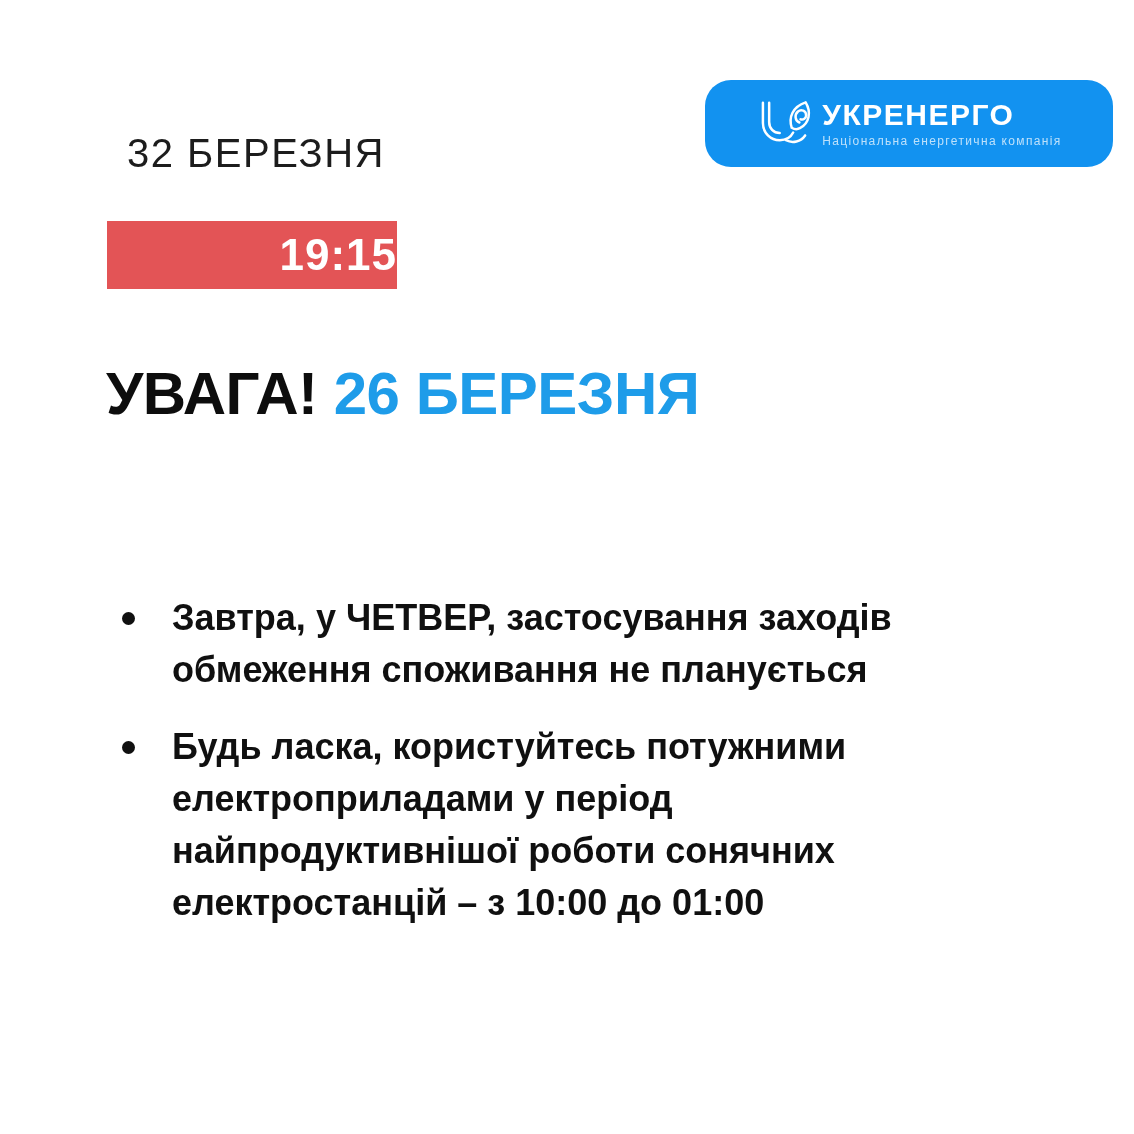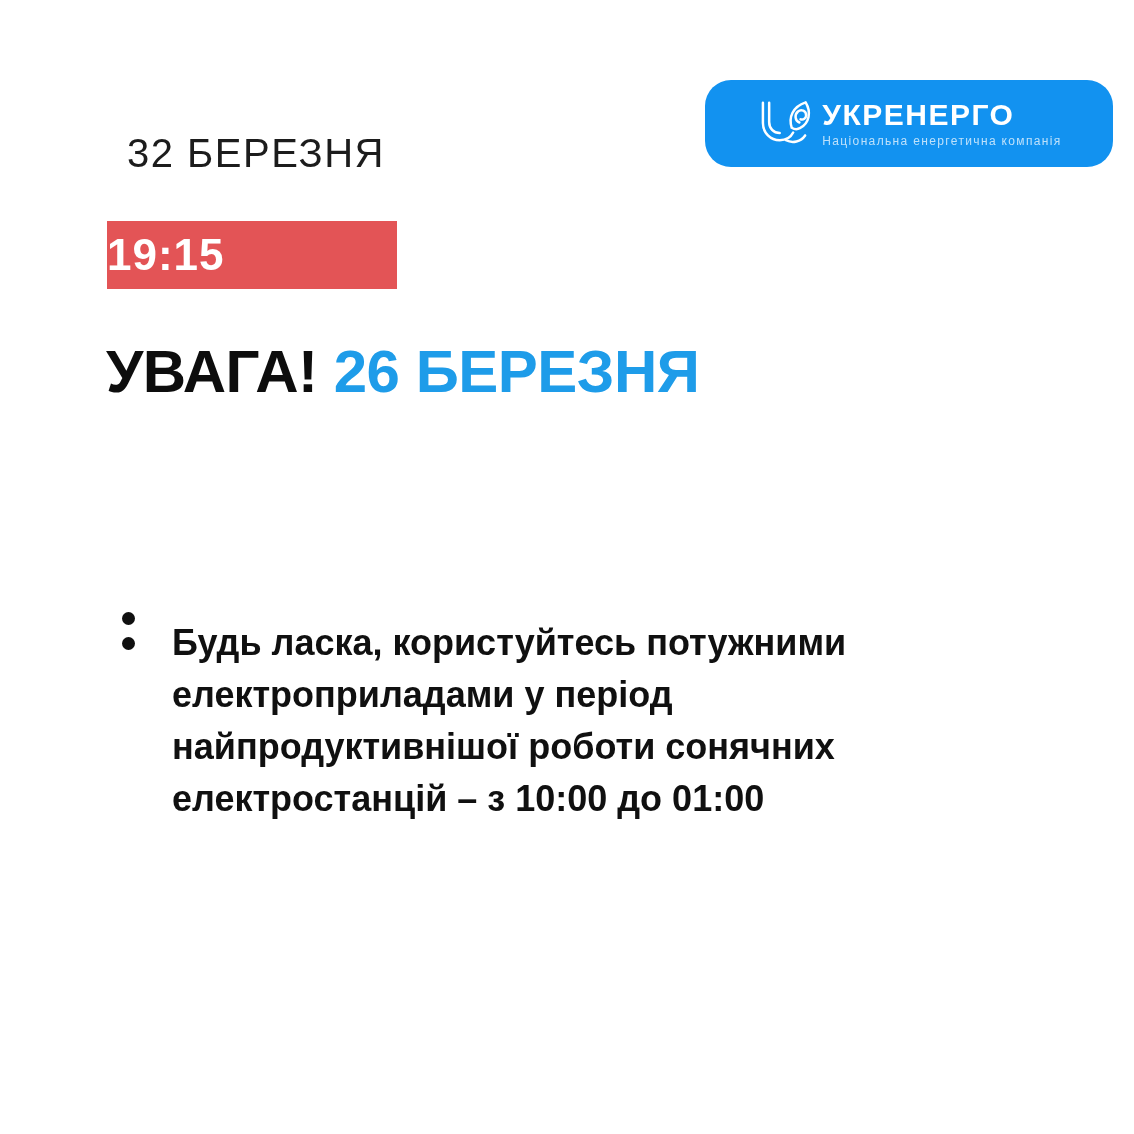--- a/index.html
+++ b/index.html
@@ -33,27 +33,27 @@
     font-size:30px;font-weight:700;color:#ffffff;
     letter-spacing:1.5px;line-height:30px;white-space:nowrap;
   }
   .logo-tagline{
     margin-top:4px;font-size:12px;font-weight:400;
     letter-spacing:1.35px;color:rgba(255,255,255,0.72);white-space:nowrap;
   }
   .time-banner{
     position:absolute;left:107px;top:221px;width:290px;height:68px;
     background:var(--accent-red,#e35456);
-    display:flex;align-items:center;justify-content:flex-start;
+    display:flex;align-items:center;justify-content:flex-end;
   }
   .time-banner .time-value{
     color:#ffffff;font-size:44px;font-weight:700;letter-spacing:1px;
   }
   .headline{
-    position:absolute;left:106px;top:340px;width:900px;
+    position:absolute;left:106px;top:362px;width:900px;
     font-size:60px;line-height:64px;font-weight:700;
     letter-spacing:-0.5px;color:var(--text-black,#0d0d0d);
   }
   .headline .blue{color:var(--accent-blue,#1e9ce9);}
   .bullet-list{
     position:absolute;left:107px;top:592px;width:845px;
     list-style:none;
   }
   .bullet-item{
     position:relative;padding-left:65px;margin-bottom:25px;
@@ -96,20 +96,21 @@
 
   <h1 class="headline">
     <span>УВАГА!</span>
     <span class="blue">26 БЕРЕЗНЯ</span><br>
     <br>
   </h1>
 
   <ul class="bullet-list">
     <li class="bullet-item">
       <span class="bullet-dot"></span>
+      <span>Завтра, у ЧЕТВЕР, застосування заходів обмеження споживання не планується</span>
     </li>
     <li class="bullet-item">
       <span class="bullet-dot"></span>
       <span>Будь ласка, користуйтесь потужними електроприладами у період найпродуктивнішої роботи сонячних електростанцій – з 10:00 до 01:00</span>
     </li>
   </ul>
 
 </div>
 
 </body></html>

